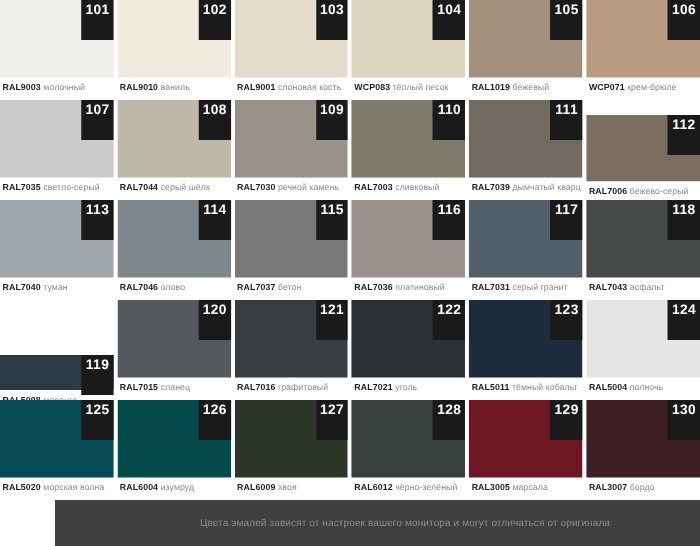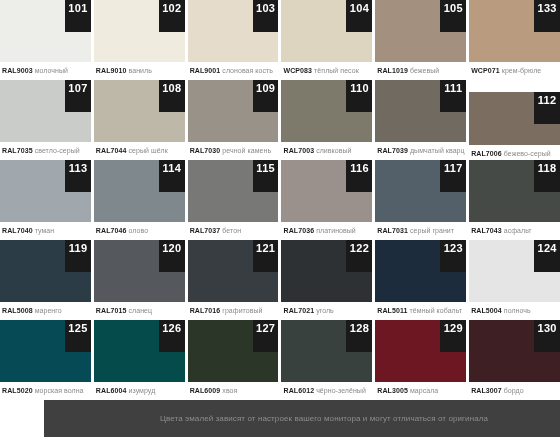--- a/index.html
+++ b/index.html
@@ -117,21 +117,21 @@
         <div class="label"><span class="code">WCP083</span><span class="name">тёплый песок</span></div>
       </div>
       <div class="cell">
         <div class="swatch" style="background: rgb(163, 144, 126);">
           <div class="badge">105</div>
         </div>
         <div class="label"><span class="code">RAL1019</span><span class="name">бежевый</span></div>
       </div>
       <div class="cell">
         <div class="swatch" style="background: rgb(185, 155, 128);">
-          <div class="badge">133</div>
+          <div class="badge">106</div>
         </div>
         <div class="label"><span class="code">WCP071</span><span class="name">крем-брюле</span></div>
       </div>
     </div>
     <div class="row">
       <div class="cell">
         <div class="swatch" style="background: rgb(201, 204, 201);">
           <div class="badge">107</div>
         </div>
         <div class="label"><span class="code">RAL7035</span><span class="name">светло-серый</span></div>
@@ -200,21 +200,21 @@
       </div>
       <div class="cell">
         <div class="swatch" style="background: rgb(70, 74, 71);">
           <div class="badge">118</div>
         </div>
         <div class="label"><span class="code">RAL7043</span><span class="name">асфальт</span></div>
       </div>
     </div>
     <div class="row">
       <div class="cell">
-        <div class="swatch" style="background: rgb(44, 60, 71);">
+        <div class="swatch" style="background: rgb(44, 60, 71); margin-top: 44px;">
           <div class="badge">119</div>
         </div>
         <div class="label"><span class="code">RAL5008</span><span class="name">маренго</span></div>
       </div>
       <div class="cell">
         <div class="swatch" style="background: rgb(85, 88, 92);">
           <div class="badge">120</div>
         </div>
         <div class="label"><span class="code">RAL7015</span><span class="name">сланец</span></div>
       </div>

